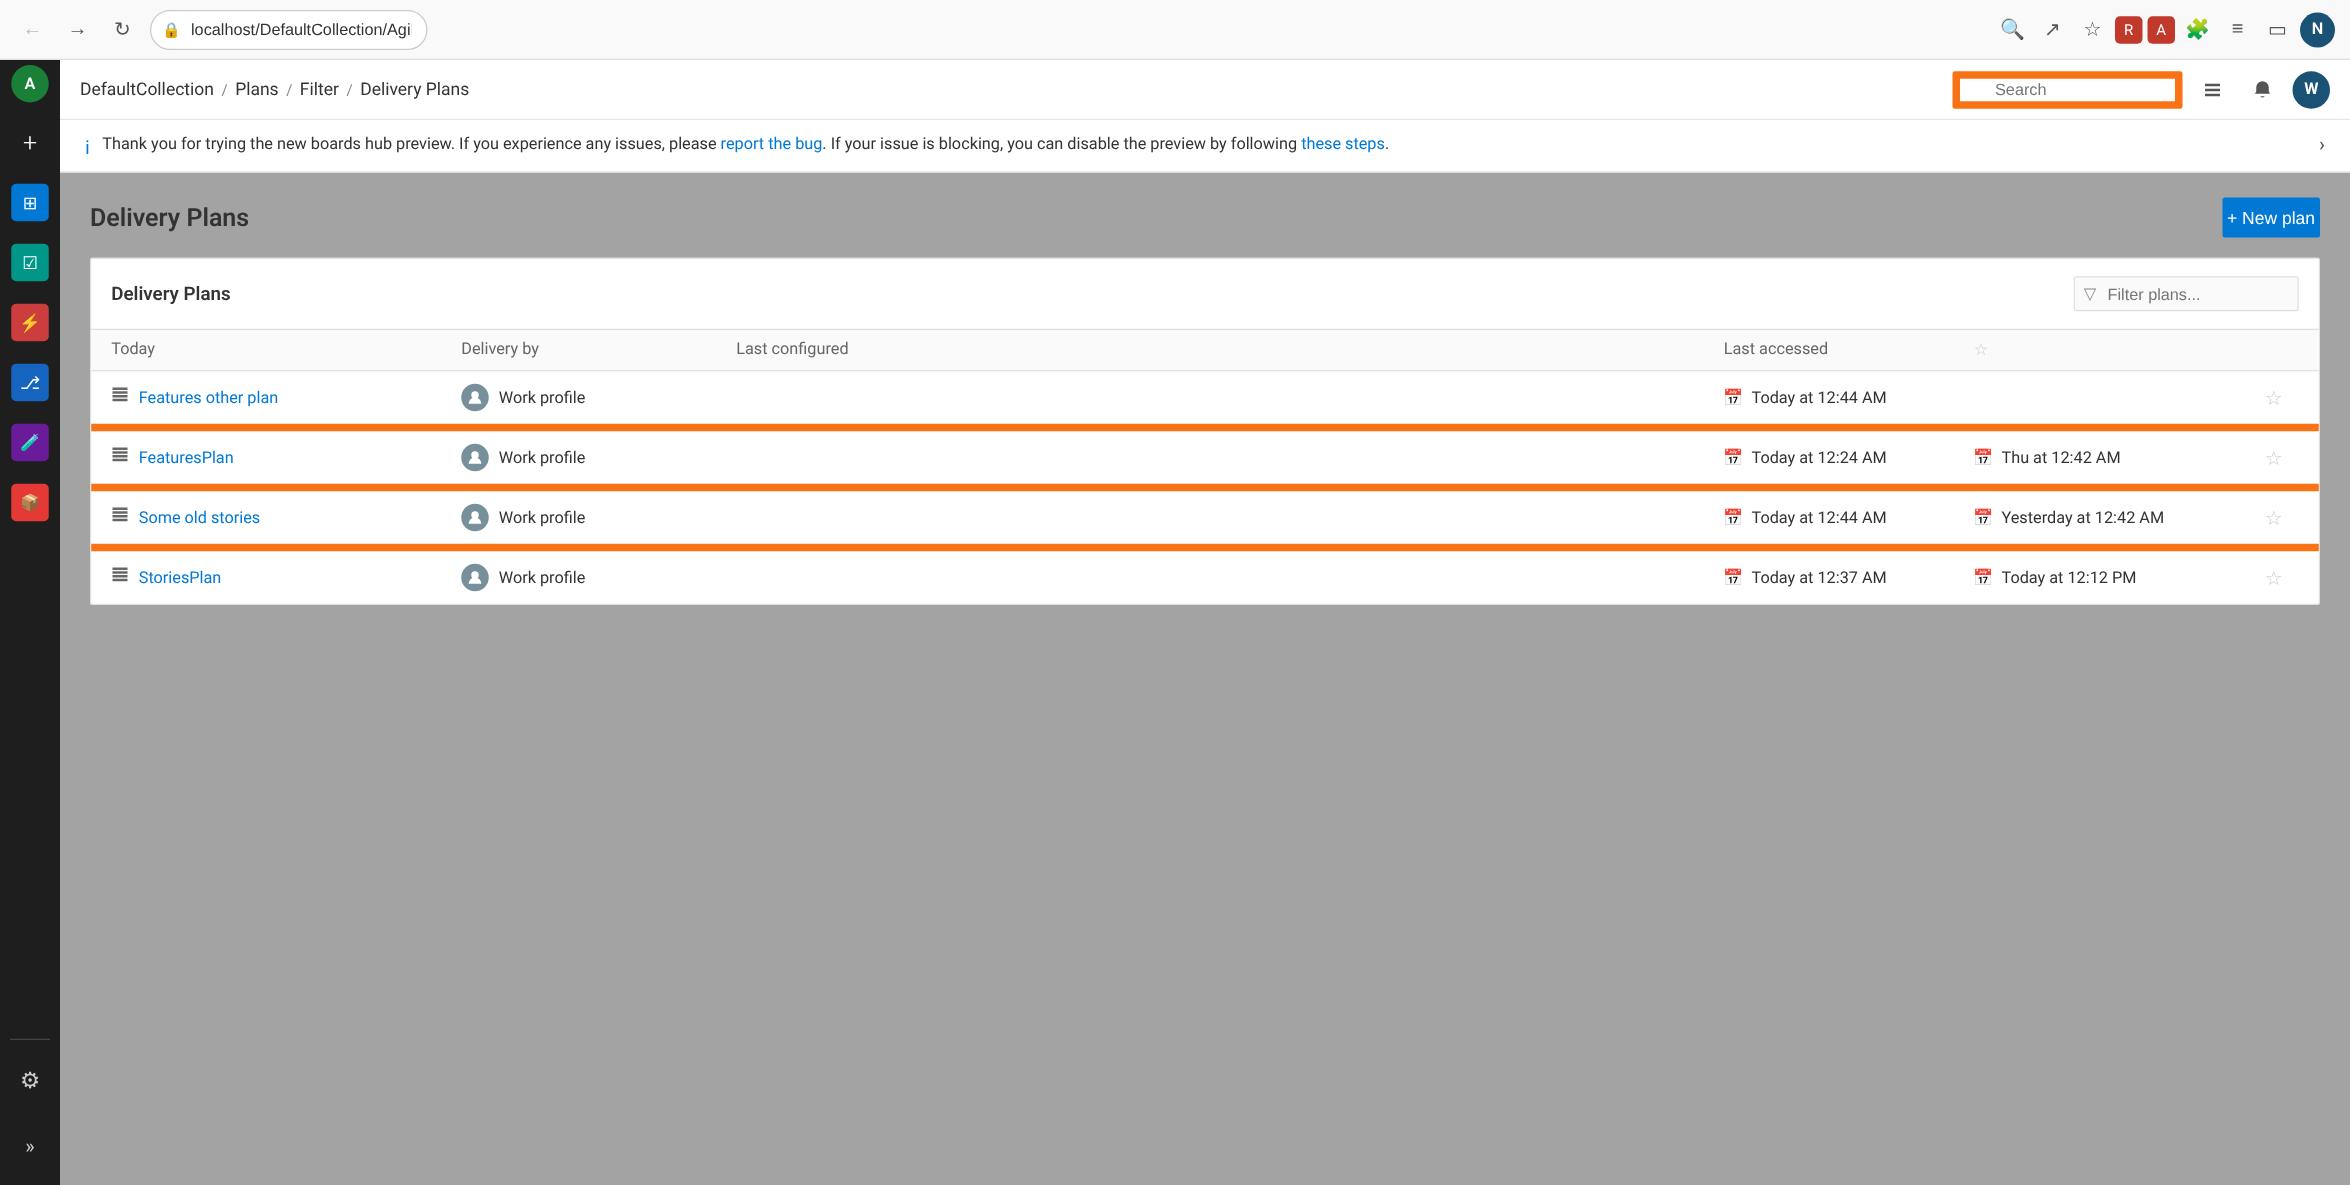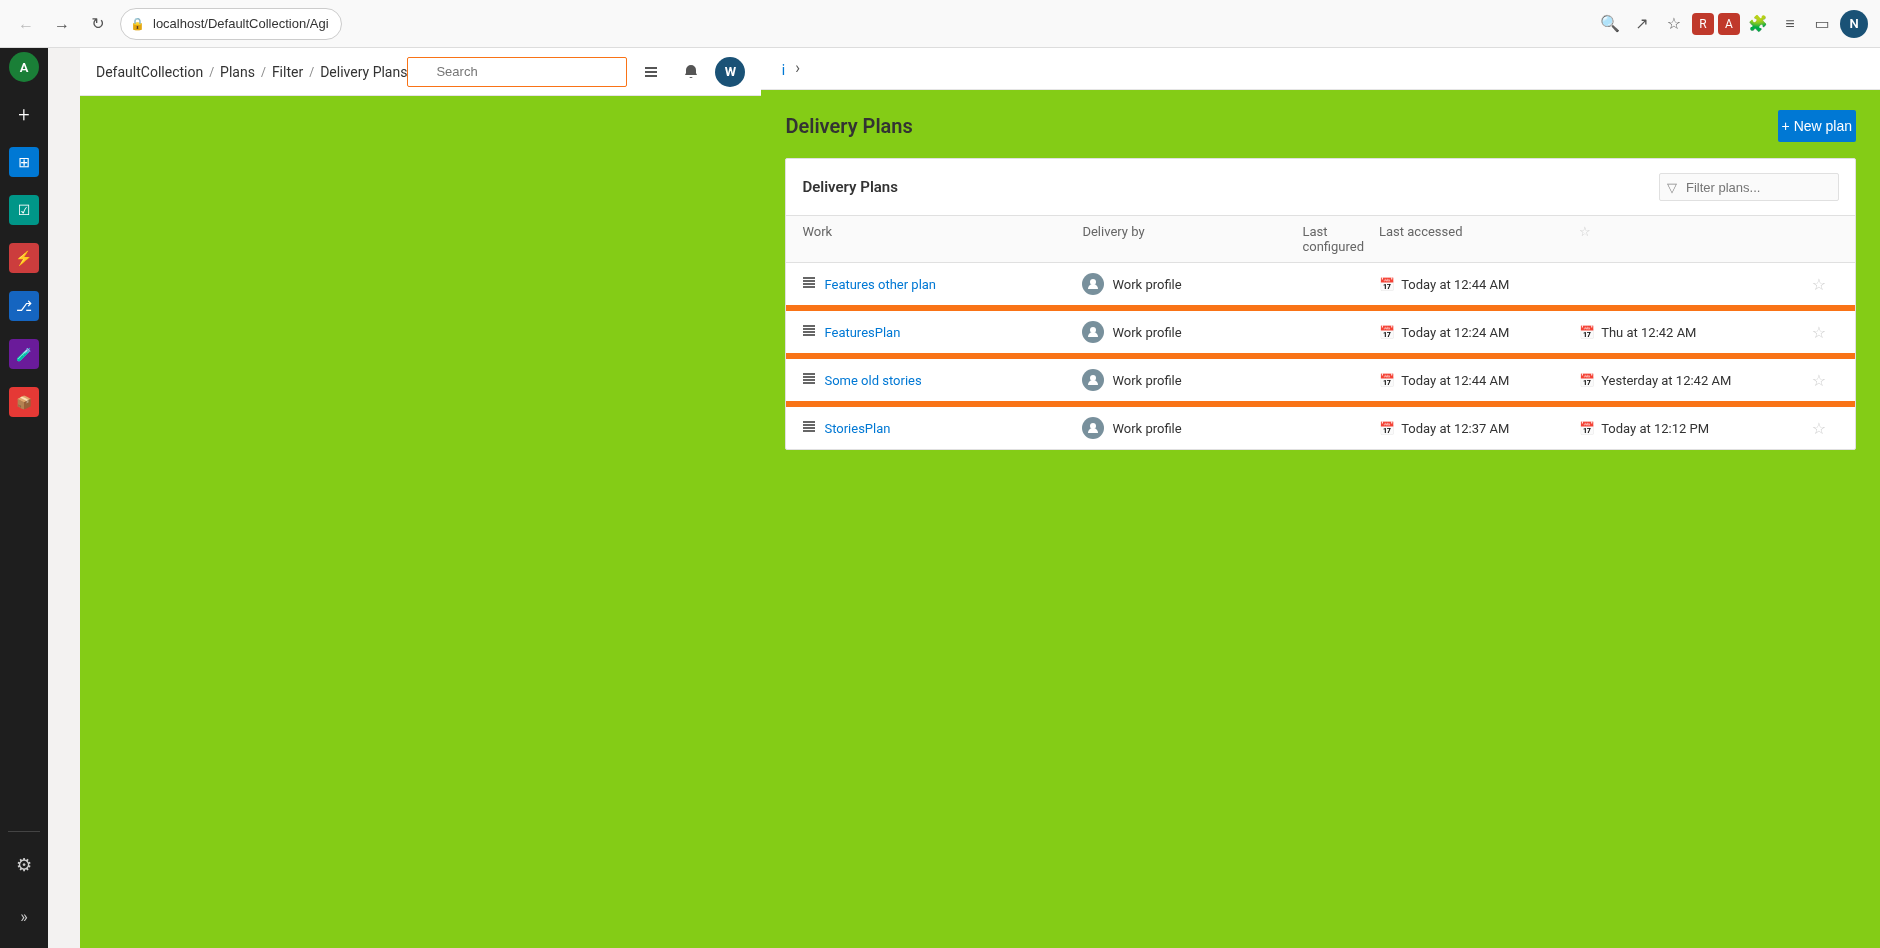--- a/index.html
+++ b/index.html
@@ -131,24 +131,23 @@
       border-radius: 4px;
       display: flex; align-items: center; justify-content: center;
       color: #fff;
       font-size: 15px;
     }
 
     
     .main-content {
       flex: 1;
       display: flex;
-      flex-direction: row;
+      flex-direction: column;
       overflow: hidden;
-      background: #84cc16;
-      margin-left: 32px;
+      background: #a3a3a3;
     }
 
     
     .top-nav {
       height: 48px;
       background: #fff;
       border-bottom: 1px solid #e5e5e5;
       display: flex;
       align-items: center;
       padding: 0 16px;
@@ -170,23 +169,23 @@
       cursor: pointer;
     }
     .breadcrumb-item.current { color: #333; cursor: default; }
     .top-nav-right {
       margin-left: auto;
       display: flex;
       align-items: center;
       gap: 8px;
     }
     .search-box {
-      width: 220px;
+      width: 184px;
       height: 30px;
-      border: 1px solid #f97316;
+      border: 6px solid #f97316;
       border-radius: 2px;
       padding: 0 8px 0 28px;
       font-size: 13px;
       color: #888;
       background: #fff;
       outline: none;
       position: relative;
     }
     .search-wrapper {
       position: relative;
@@ -513,40 +512,43 @@
           </svg>
         </button>
         <div class="top-nav-avatar">W</div>
       </div>
     </div>
 
     <div class="page-body">
 
       <div class="info-banner">
         <span class="info-banner-icon">ℹ</span>
+        <span class="info-banner-text">
+          <span>Thank you for trying the new boards hub preview. If you experience any issues, please </span><a class="info-banner-link">report the bug</a><span>. If your issue is blocking, you can disable the preview by following </span><a class="info-banner-link">these steps</a><span>.</span>
+        </span>
         <span class="info-banner-close">›</span>
       </div>
 
       <div class="page-header">
         <h1 class="page-title">Delivery Plans</h1>
         <button class="new-plan-btn">+ New plan</button>
       </div>
 
       <div class="plans-container">
 
         <div class="plans-table-header">
           <span class="plans-table-title">Delivery Plans</span>
           <div class="filter-input-wrapper">
             <span class="filter-icon">▽</span>
             <input class="filter-input" type="text" placeholder="Filter plans..." style="">
           </div>
         </div>
 
         <div class="table-col-headers">
-          <div class="col-header">Work</div>
+          <div class="col-header">Today</div>
           <div class="col-header">Delivery by</div>
           <div class="col-header">Last configured</div>
           <div class="col-header">Last accessed</div>
           <div class="col-header">
             <span style="color:#ccc;">☆</span>
           </div>
         </div>
 
         <div class="table-row">
           <div class="plan-name-cell">

